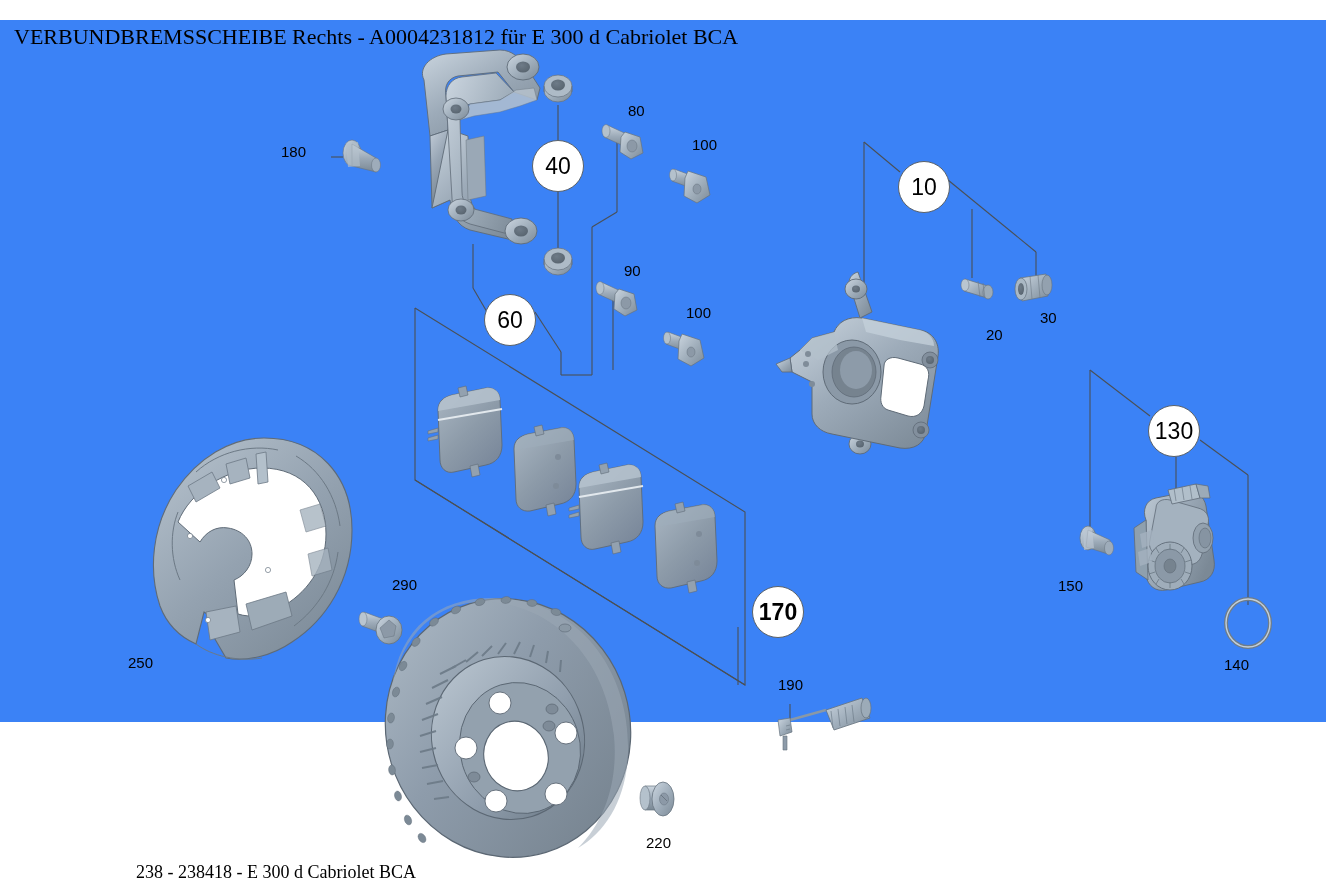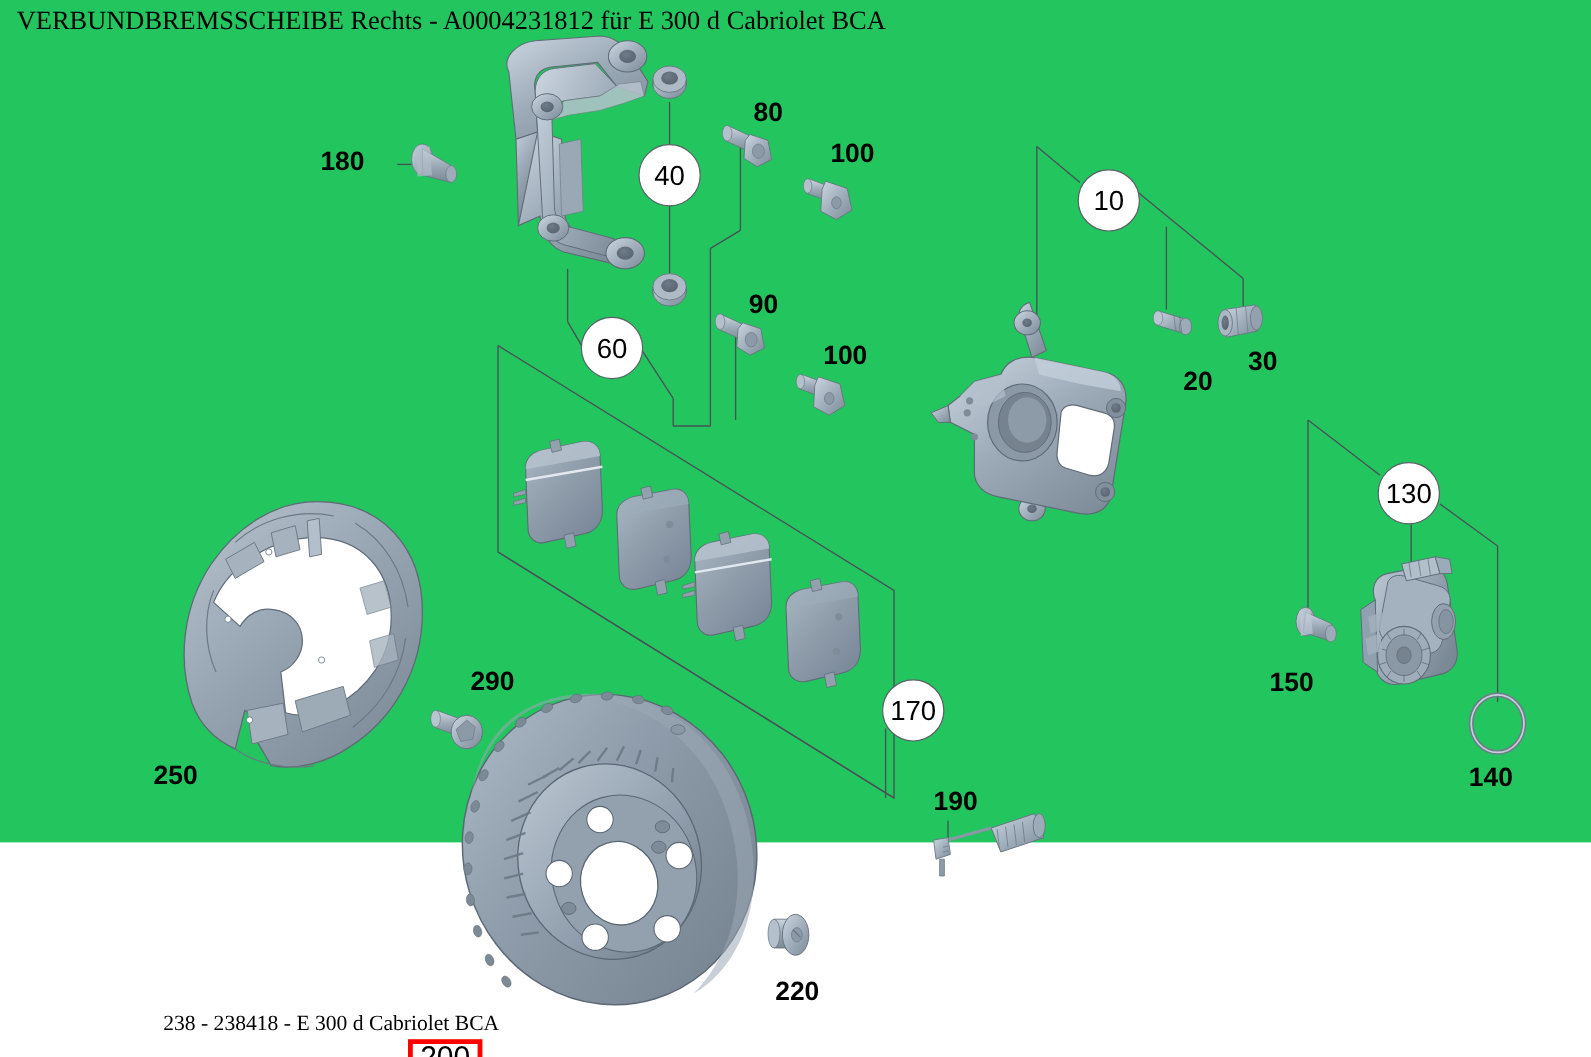--- a/index.html
+++ b/index.html
@@ -12,21 +12,22 @@
     font-family: "Liberation Serif", serif;
     width: 1326px;
     height: 881px;
     overflow: hidden;
     position: relative;
   }
   #page {
     position: relative;
     width: 1326px;
     height: 702px;
-    background: #22c55e;
+    background: #3b82f6;
+    margin-top: 20px;
   }
   .title {
     position: absolute;
     left: 14px;
     top: 4px;
     font-family: "Liberation Serif", serif;
     font-size: 22px;
     color: #000000;
     white-space: nowrap;
     letter-spacing: 0px;
@@ -43,25 +44,24 @@
   svg.diagram {
     position: absolute;
     left: 0;
     top: 0;
     width: 1326px;
     height: 881px;
   }
   .callout-plain {
     position: absolute;
     font-family: "Liberation Sans", sans-serif;
-    font-size: 22px;
+    font-size: 15px;
     color: #000000;
     white-space: nowrap;
     line-height: 1;
-    font-weight: bold;
   }
   .callout-circle {
     position: absolute;
     width: 52px;
     height: 52px;
     border: 1.4px solid #5a6168;
     border-radius: 50%;
     background: #ffffff;
     box-sizing: border-box;
     display: flex;
@@ -514,45 +514,45 @@
       <path d="M1138 532 L1150 528 L1152 542 L1140 546 Z" fill="#a4b2bf" opacity="0.8"></path>
     </g>
 
     <g>
       <ellipse cx="1248" cy="603" rx="22" ry="24" fill="none" stroke="#6f7d8a" stroke-width="4"></ellipse>
       <ellipse cx="1248" cy="603" rx="22" ry="24" fill="none" stroke="#c4d0da" stroke-width="1.4"></ellipse>
     </g>
 
   </svg>
 
-  <div class="callout-plain" style="left:267px; top:124px;text-align:right;">180</div>
+  <div class="callout-plain" style="left:281px; top:124px;text-align:right;">180</div>
 
   <div class="callout-plain" style="left:628px; top:83px;">80</div>
 
   <div class="callout-circle" style="left:532px; top:120px;">40</div>
 
   <div class="callout-plain" style="left:692px; top:117px;">100</div>
 
   <div class="callout-circle" style="left:898px; top:141px;">10</div>
 
   <div class="callout-plain" style="left:624px; top:243px;">90</div>
 
-  <div class="callout-circle" style="left:484px; top:264px;">60</div>
+  <div class="callout-circle" style="left:484px; top:274px;">60</div>
 
   <div class="callout-plain" style="left:686px; top:285px;">100</div>
 
   <div class="callout-plain" style="left:986px; top:307px;">20</div>
 
   <div class="callout-plain" style="left:1040px; top:290px;">30</div>
 
   <div class="callout-circle" style="left:1148px; top:385px;">130</div>
 
   <div class="callout-plain" style="left:392px; top:557px;">290</div>
 
-  <div class="callout-circle" style="left:735px; top:566px;">170</div>
+  <div class="callout-circle" style="left:752px; top:566px;font-weight:bold;">170</div>
 
   <div class="callout-plain" style="left:1058px; top:558px;">150</div>
 
   <div class="callout-plain" style="left:128px; top:635px;">250</div>
 
   <div class="callout-plain" style="left:1224px; top:637px;">140</div>
 
   <div class="callout-plain" style="left:778px; top:657px;">190</div>
 
   <div class="callout-plain" style="left:646px; top:815px;">220</div>

